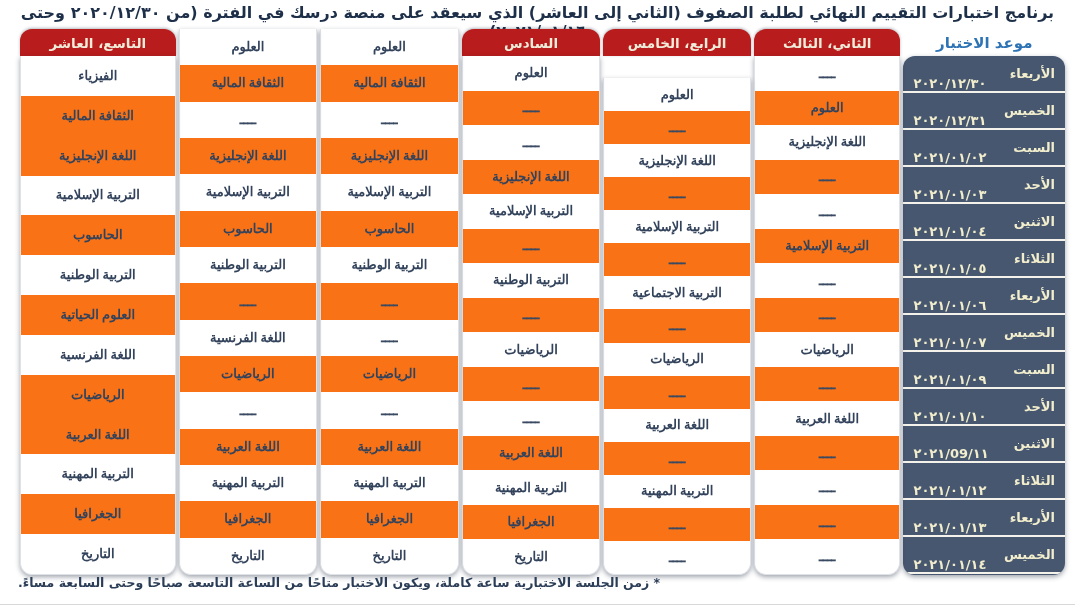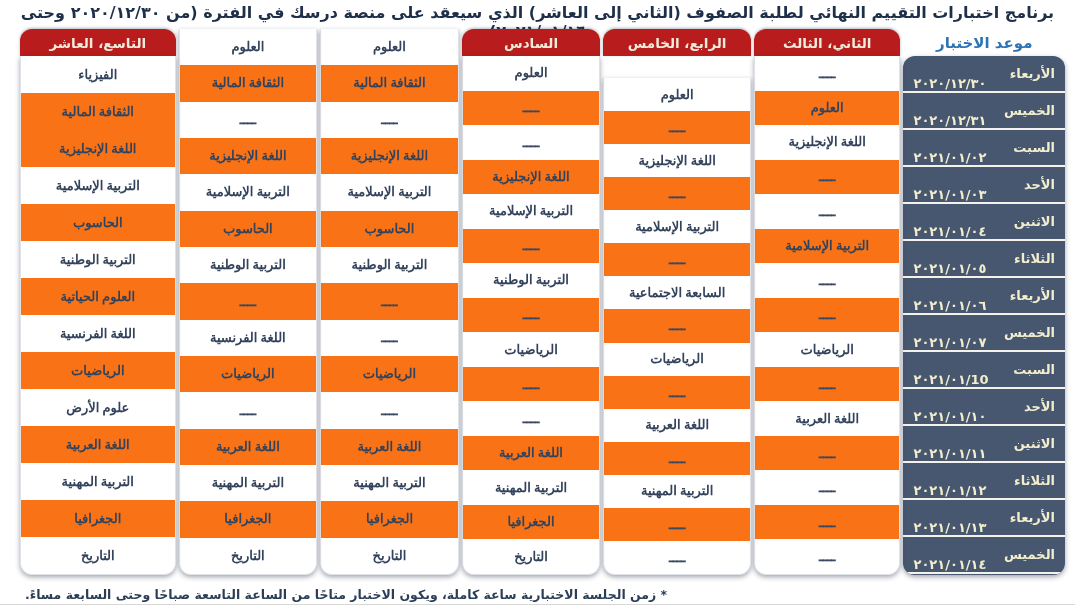--- a/index.html
+++ b/index.html
@@ -92,22 +92,22 @@
     font-weight: bold;
     font-size: 13px;
     color: #33435c;
     white-space: nowrap;
   }
   .subject-cell.alt { background: #f97316; }
   .subject-cell.dash { color: #3a4a63; font-size: 14px; letter-spacing: 0; }
 
   
   .footnote {
-    margin-top: 12px;
-    padding-left: 25px;
+    margin-top: 0;
+    padding-left: 18px;
     text-align: left;
     direction: rtl;
     font-weight: bold;
     font-size: 12.5px;
     color: #2c3e57;
   }
   .bottom-line {
     position: absolute;
     left: 0; right: 0; bottom: 2px;
     height: 1px;
@@ -153,29 +153,29 @@
           <div class="date-row">
             <span class="date-day">الأربعاء</span>
             <span class="date-num">٢٠٢١/٠١/٠٦</span>
           </div>
           <div class="date-row">
             <span class="date-day">الخميس</span>
             <span class="date-num">٢٠٢١/٠١/٠٧</span>
           </div>
           <div class="date-row">
             <span class="date-day">السبت</span>
-            <span class="date-num">٢٠٢١/٠١/10</span>
+            <span class="date-num">٢٠٢١/٠١/٠٩</span>
           </div>
           <div class="date-row">
             <span class="date-day">الأحد</span>
             <span class="date-num">٢٠٢١/٠١/١٠</span>
           </div>
           <div class="date-row">
             <span class="date-day">الاثنين</span>
-            <span class="date-num">٢٠٢١/٠١/١١</span>
+            <span class="date-num">٢٠٢١/09/١١</span>
           </div>
           <div class="date-row">
             <span class="date-day">الثلاثاء</span>
             <span class="date-num">٢٠٢١/٠١/١٢</span>
           </div>
           <div class="date-row">
             <span class="date-day">الأربعاء</span>
             <span class="date-num">٢٠٢١/٠١/١٣</span>
           </div>
           <div class="date-row">
@@ -211,21 +211,21 @@
       </div>
       <div class="grade-col" style="width: 148px; gap: 22px;">
         <div class="grade-tab">الرابع، الخامس</div>
         <div class="grade-card">
           <div class="subject-cell">العلوم</div>
           <div class="subject-cell alt dash">ــــ</div>
           <div class="subject-cell">اللغة الإنجليزية</div>
           <div class="subject-cell alt dash">ــــ</div>
           <div class="subject-cell">التربية الإسلامية</div>
           <div class="subject-cell alt dash">ــــ</div>
-          <div class="subject-cell">السابعة الاجتماعية</div>
+          <div class="subject-cell">التربية الاجتماعية</div>
           <div class="subject-cell alt dash">ــــ</div>
           <div class="subject-cell">الرياضيات</div>
           <div class="subject-cell alt dash">ــــ</div>
           <div class="subject-cell">اللغة العربية</div>
           <div class="subject-cell alt dash">ــــ</div>
           <div class="subject-cell">التربية المهنية</div>
           <div class="subject-cell alt dash">ــــ</div>
           <div class="subject-cell dash">ــــ</div>
         </div>
       </div>
@@ -292,21 +292,20 @@
         <div class="grade-card">
           <div class="subject-cell">الفيزياء</div>
           <div class="subject-cell alt">الثقافة المالية</div>
           <div class="subject-cell alt">اللغة الإنجليزية</div>
           <div class="subject-cell">التربية الإسلامية</div>
           <div class="subject-cell alt">الحاسوب</div>
           <div class="subject-cell">التربية الوطنية</div>
           <div class="subject-cell alt">العلوم الحياتية</div>
           <div class="subject-cell">اللغة الفرنسية</div>
           <div class="subject-cell alt">الرياضيات</div>
-          <div class="subject-cell">علوم الأرض</div>
           <div class="subject-cell alt">اللغة العربية</div>
           <div class="subject-cell">التربية المهنية</div>
           <div class="subject-cell alt">الجغرافيا</div>
           <div class="subject-cell">التاريخ</div>
         </div>
       </div>
     </div>
 
   <div class="footnote">* زمن الجلسة الاختبارية ساعة كاملة، ويكون الاختبار متاحًا من الساعة التاسعة صباحًا وحتى السابعة مساءً.</div>
 

